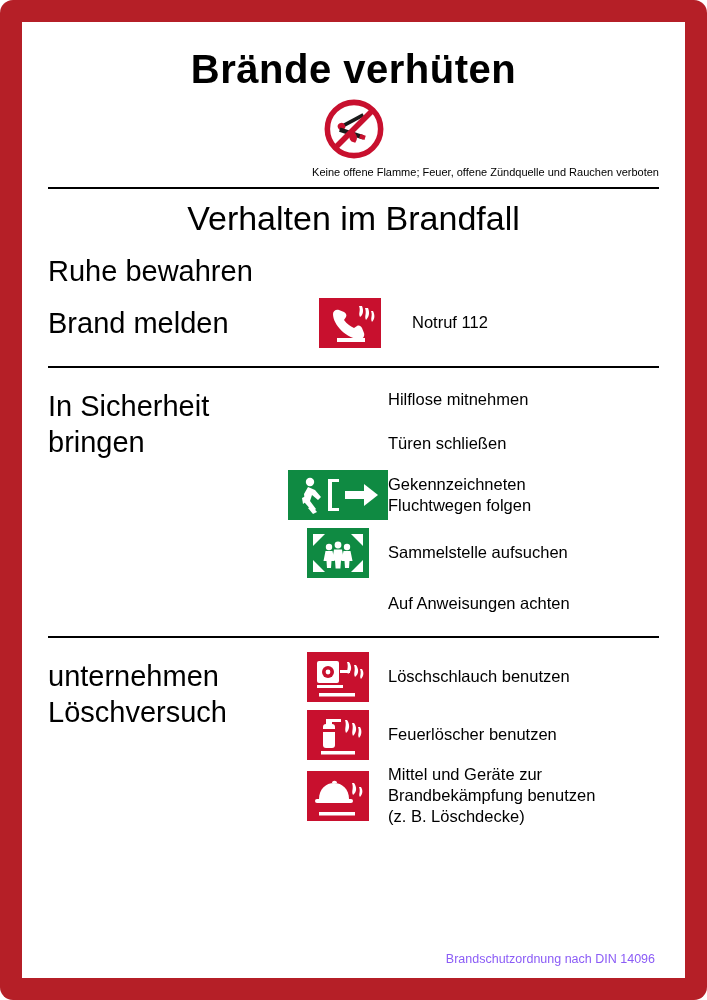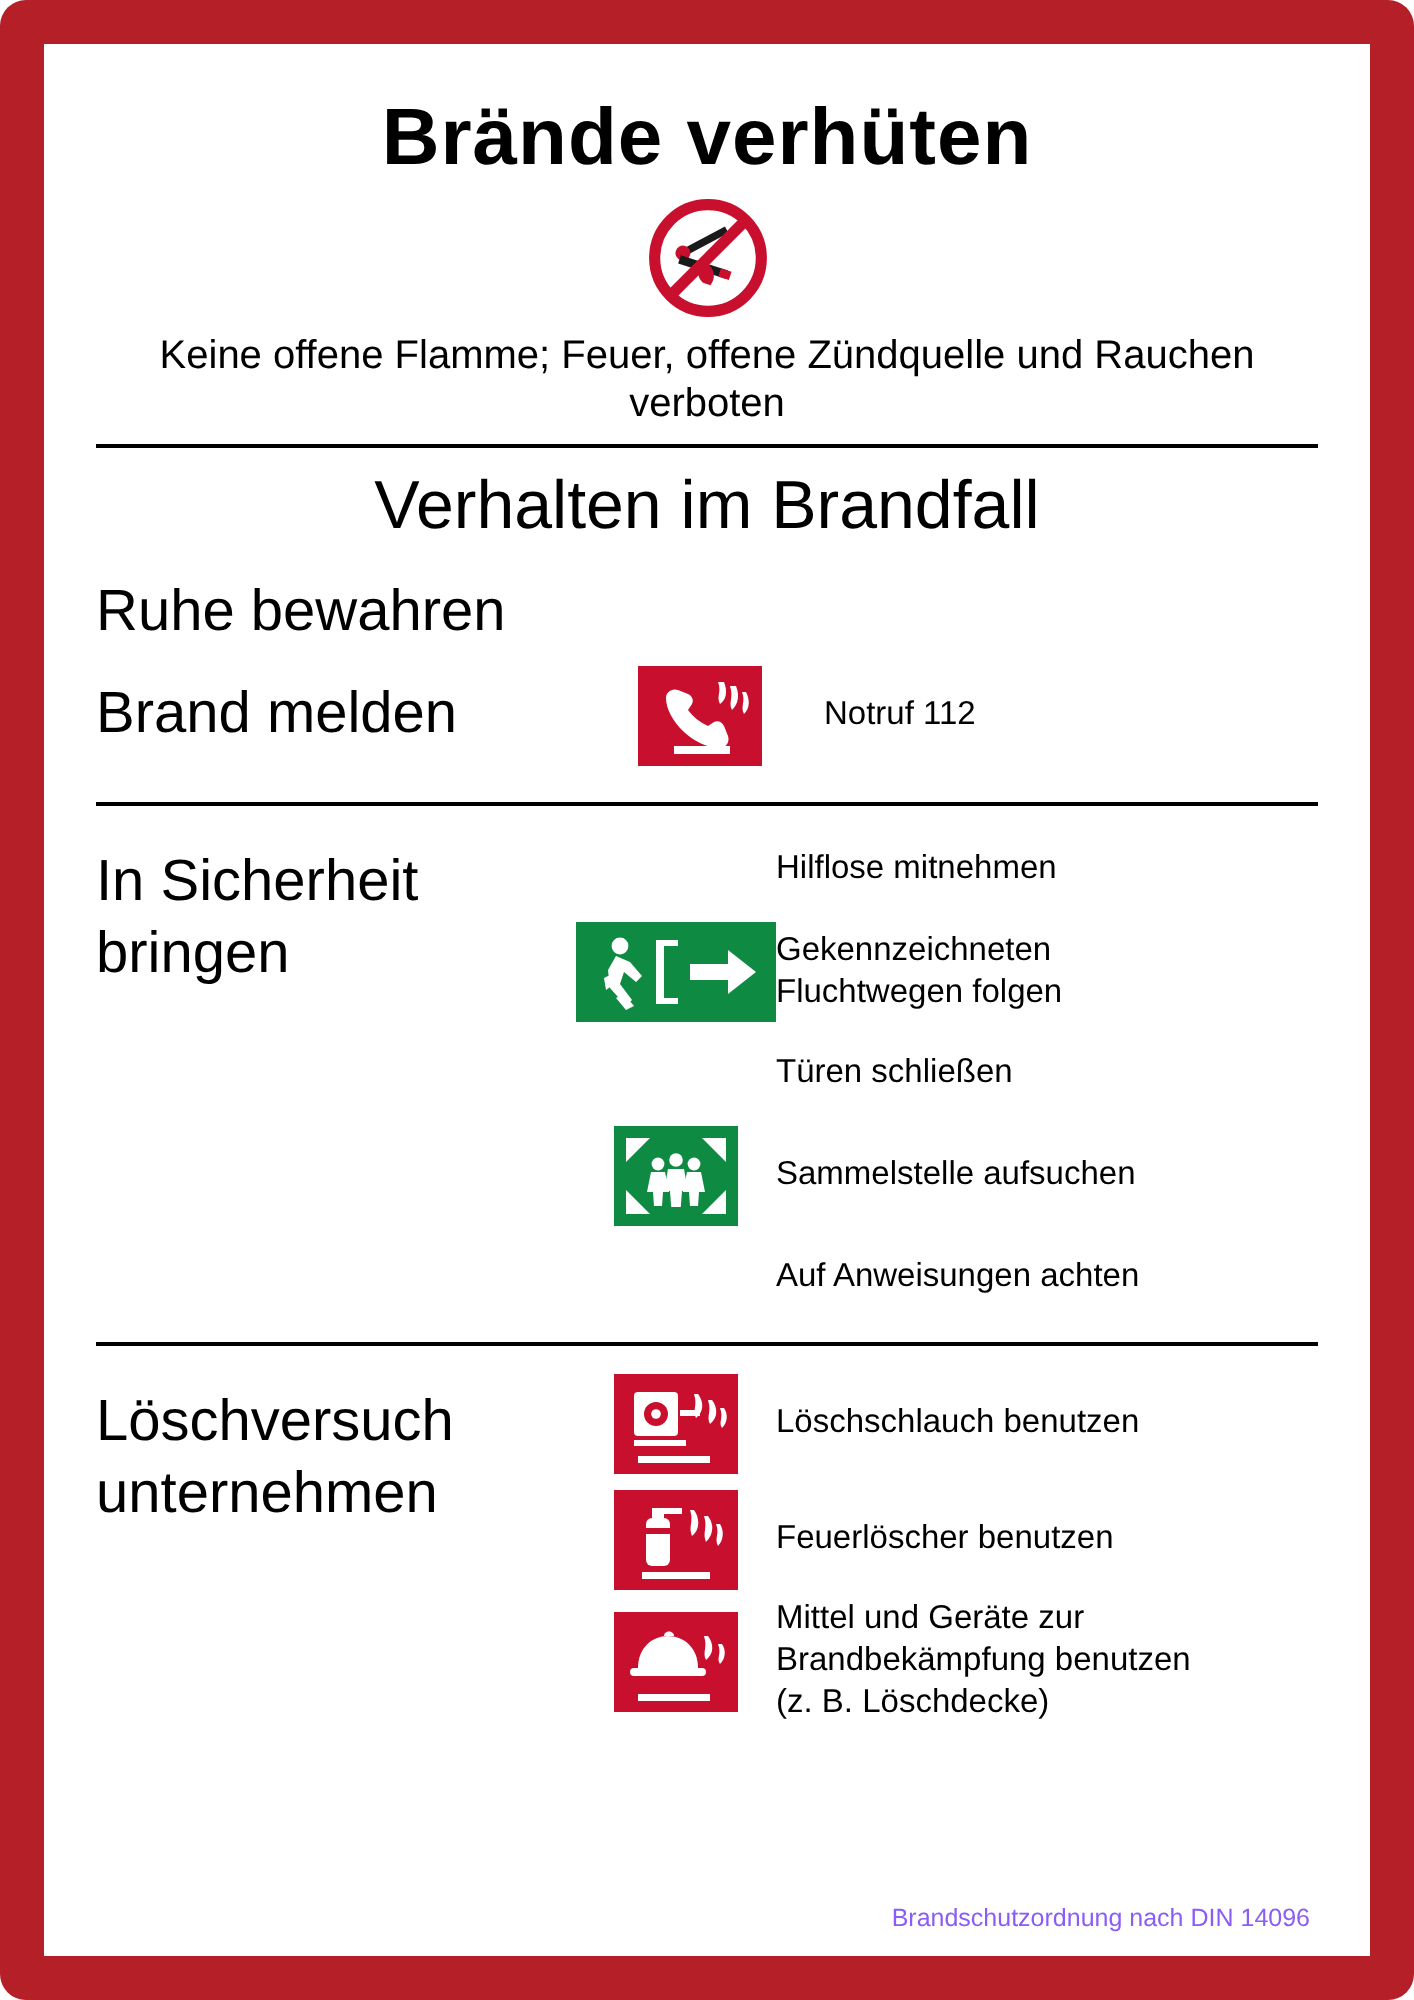--- a/index.html
+++ b/index.html
@@ -43,22 +43,22 @@
     margin: 8px 0 6px 0;
     line-height: 1.05;
   }
   .nosmoke-wrap {
     display: flex;
     justify-content: center;
     align-items: center;
     margin: 2px 0 6px 0;
   }
   .subtitle {
-    text-align: center;
-    font-size: 20px;
+    text-align: right;
+    font-size: 11px;
     color: #000;
     padding-bottom: 8px;
     line-height: 1.2;
   }
   .rule {
     border: none;
     border-top: 2px solid #000;
     margin: 0;
     width: 100%;
   }
@@ -226,20 +226,25 @@
         <div>bringen</div>
       </div>
       <div class="sec-body">
 
 
         <div class="sec-row">
           <div class="icon-cell"></div>
           <div class="text-cell" style="white-space:pre-line">Hilflose mitnehmen</div>
         </div>
 
+        <div class="sec-row">
+          <div class="icon-cell"></div>
+          <div class="text-cell" style="white-space:pre-line">Türen schließen</div>
+        </div>
+
         <div class="sec-row" style="min-height:58px">
           <div class="icon-cell">
             <svg class="green-icon exit-icon" viewBox="0 0 100 50">
               <rect x="0" y="0" width="100" height="50" fill="#0f8a42"></rect>
 
               <g fill="#ffffff">
                 <circle cx="22" cy="12" r="4.2"></circle>
                 <path d="M20 17 l7 3 l6 7 l-3 3 l-6 -5 l-2 6 l6 8 l-3 3 l-8 -9 l-1 -9 z"></path>
                 <path d="M14 28 l6 -3 l2 4 l-7 5 z"></path>
                 <path d="M24 36 l5 6 l-4 2 l-5 -6 z"></path>
@@ -248,25 +253,20 @@
               <path d="M40 9 h4 v32 h-4 z M40 9 h11 v3 h-11 z M40 38 h11 v3 h-11 z" fill="#ffffff"></path>
 
               <g fill="#ffffff">
                 <rect x="57" y="21" width="22" height="8"></rect>
                 <polygon points="76,14 90,25 76,36"></polygon>
               </g>
             </svg>
           </div>
           <div class="text-cell" style="white-space:pre-line">Gekennzeichneten
 Fluchtwegen folgen</div>
-        </div>
-
-        <div class="sec-row">
-          <div class="icon-cell"></div>
-          <div class="text-cell" style="white-space:pre-line">Türen schließen</div>
         </div>
 
 
         <div class="sec-row" style="min-height:58px">
           <div class="icon-cell">
             <svg class="green-icon assembly-icon" viewBox="0 0 62 50">
               <rect x="0" y="0" width="62" height="50" fill="#0f8a42"></rect>
 
               <g fill="#ffffff">
                 <polygon points="6,6 18,6 6,18"></polygon>
@@ -293,22 +293,22 @@
           <div class="text-cell" style="white-space:pre-line">Auf Anweisungen achten</div>
         </div>
 
       </div>
     </div>
 
     <div class="sep"></div>
 
     <div class="section">
       <div class="sec-head">
+        <div>unternehmen</div>
         <div>Löschversuch</div>
-        <div>unternehmen</div>
       </div>
       <div class="sec-body">
 
         <div class="sec-row" style="min-height:58px">
           <div class="icon-cell">
             <svg class="sq-icon" viewBox="0 0 62 50">
               <rect x="0" y="0" width="62" height="50" fill="#c8102e"></rect>
               <g fill="#ffffff">
                 <rect x="10" y="9" width="22" height="22" rx="2"></rect>
                 <circle cx="21" cy="20" r="6" fill="#c8102e"></circle>

